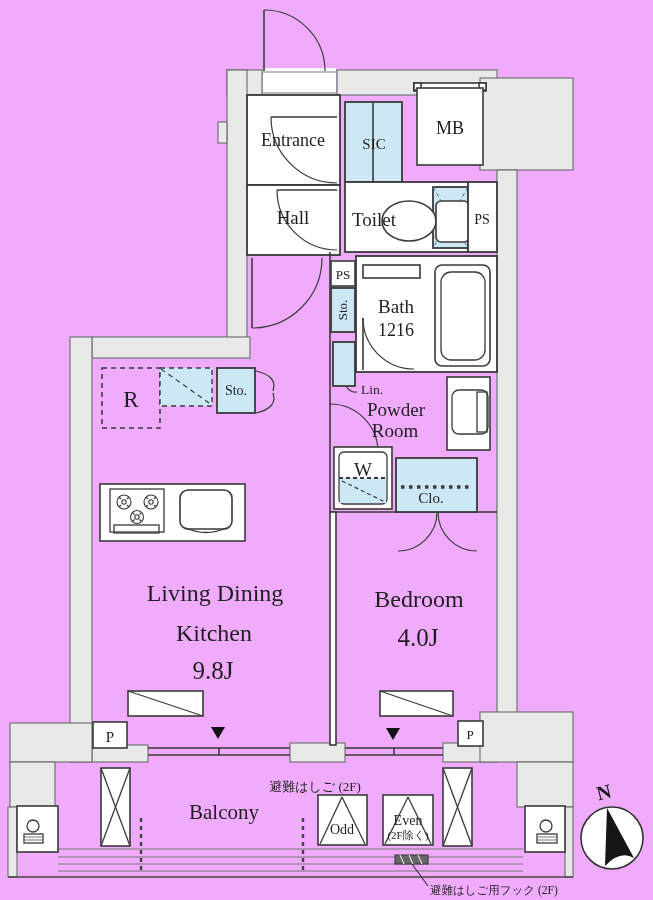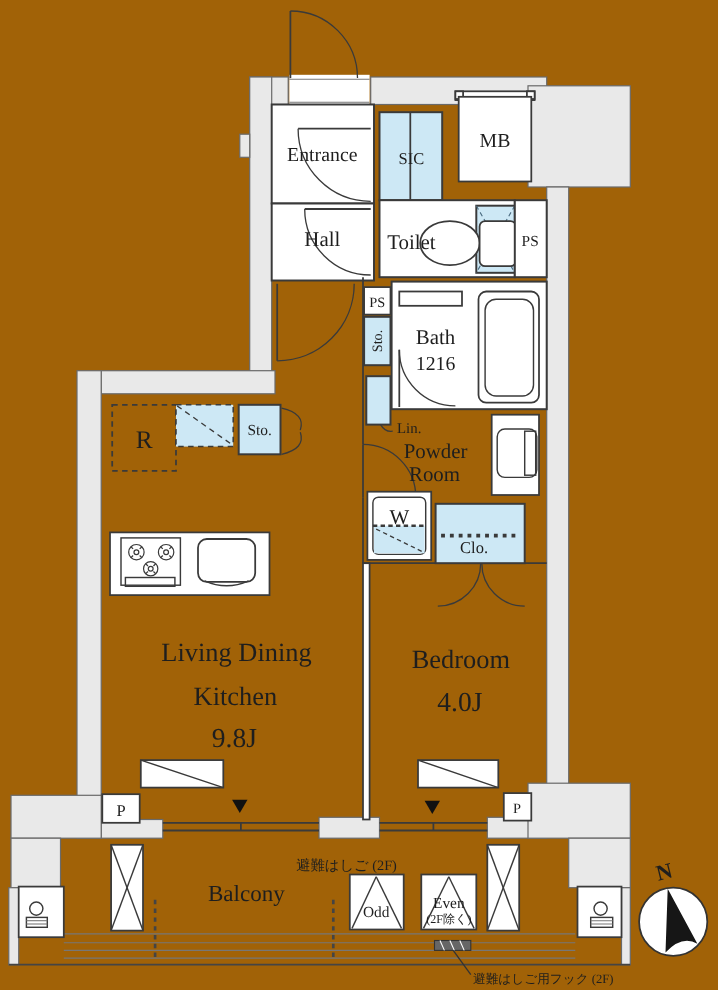--- a/index.html
+++ b/index.html
@@ -1,16 +1,16 @@
 <!DOCTYPE html>
 <html><head>
 <meta charset="utf-8">
 <style>
   html,body{margin:0;padding:0;background:#ffffff;}
-  .stage{position:relative;width:653px;height:900px;background:#a16207;overflow:hidden;text-decoration:underline;}
+  .stage{position:relative;width:653px;height:900px;background:#f0abfc;overflow:hidden;text-decoration:underline;}
   svg{position:absolute;left:0;top:0;}
   .wall{fill:#e9e9e9;stroke:#6a6a6a;stroke-width:1.1;}
   .room{fill:#ffffff;stroke:#3a3a3a;stroke-width:1.8;}
   .blue{fill:#cde8f5;stroke:#3a3a3a;stroke-width:1.8;}
   .fix{fill:#ffffff;stroke:#3a3a3a;stroke-width:1.6;}
   .fix2{fill:none;stroke:#3a3a3a;stroke-width:1.3;}
   .ln{stroke:#3a3a3a;stroke-width:1.6;fill:none;}
   .thin{stroke:#777;stroke-width:1;fill:none;}
   .dash{stroke:#3a3a3a;stroke-width:1.6;fill:none;stroke-dasharray:5 4;}
   .arc{stroke:#3a3a3a;stroke-width:1.2;fill:none;}

